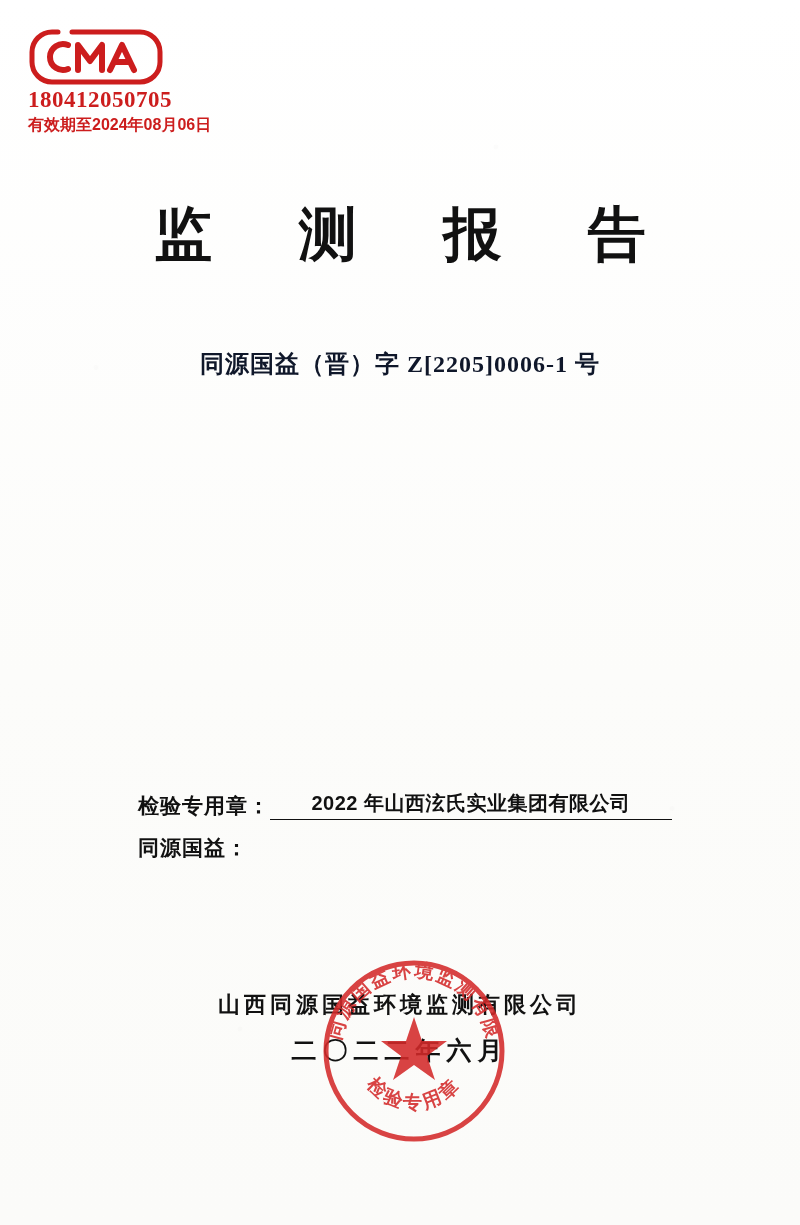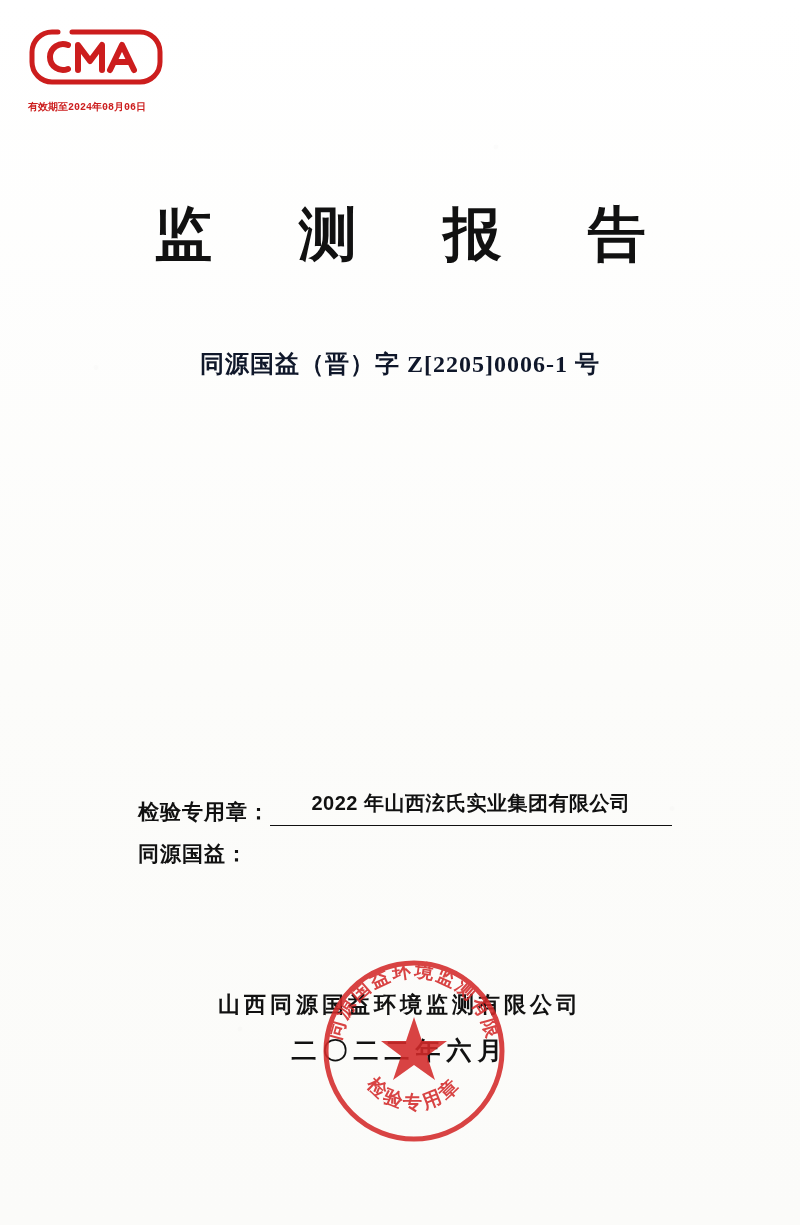--- a/index.html
+++ b/index.html
@@ -51,25 +51,25 @@
   .cma-number {
     font-family: "Liberation Serif", serif;
     font-weight: bold;
     font-size: 23px;
     letter-spacing: 0.5px;
     color: #cc1d1d;
     margin-top: 1px;
     white-space: nowrap;
   }
   .cma-valid {
-    font-family: Liberation Mono, monospace;
-    font-weight: bold;
-    font-size: 10px;
+    font-family: Liberation Sans, sans-serif;
+    font-weight: bold;
+    font-size: 16px;
     color: #cc1d1d;
-    margin-top: 14px;
+    margin-top: 2px;
     white-space: nowrap;
   }
 
   
   .doc-title {
     position: absolute;
     top: 196px;
     left: 0;
     width: 100%;
     text-align: center;
@@ -115,21 +115,21 @@
     color: #111;
     white-space: nowrap;
     letter-spacing: 1px;
   }
   .field-value {
     font-family: "Liberation Sans", sans-serif;
     font-weight: bold;
     font-size: 20px;
     color: #111;
     border-bottom: 1.5px solid #111;
-    padding: 0 6px 8px 6px;
+    padding: 0 6px 2px 6px;
     text-align: center;
     letter-spacing: 0.5px;
   }
   .field-value.w1 { width: 390px; }
   .field-value.w2 { width: 390px; }
   .field-row.continuation { padding-left: 271px; }
 
   
   .footer {
     position: absolute;
@@ -178,20 +178,21 @@
 
         <path d="M44 4 H112 a20 20 0 0 1 20 20 v10 a20 20 0 0 1 -20 20 H24 a20 20 0 0 1 -20 -20 v-10 a20 20 0 0 1 20 -20 h6" fill="none" stroke="#cc1d1d" stroke-width="5" stroke-linecap="round"></path>
 
         <path d="M40 17 a13 13 0 1 0 0 24" fill="none" stroke="#cc1d1d" stroke-width="6" stroke-linecap="round"></path>
 
         <path d="M50 42 V17 l12 16 l12 -16 V42" fill="none" stroke="#cc1d1d" stroke-width="6" stroke-linejoin="round" stroke-linecap="round"></path>
 
         <path d="M82 42 L94 17 L106 42 M86.5 34 H101.5" fill="none" stroke="#cc1d1d" stroke-width="6" stroke-linejoin="round" stroke-linecap="round"></path>
       </svg>
     </div>
+    <div class="cma-number">180412050705</div>
     <div class="cma-valid">有效期至2024年08月06日</div>
   </div>
 
   <div class="doc-title">监 测 报 告</div>
 
   <div class="doc-number">同源国益（晋）字 Z[2205]0006-1 号</div>
 
   <div class="fields">
     <div class="field-row">
       <span class="field-label">检验专用章：</span>

